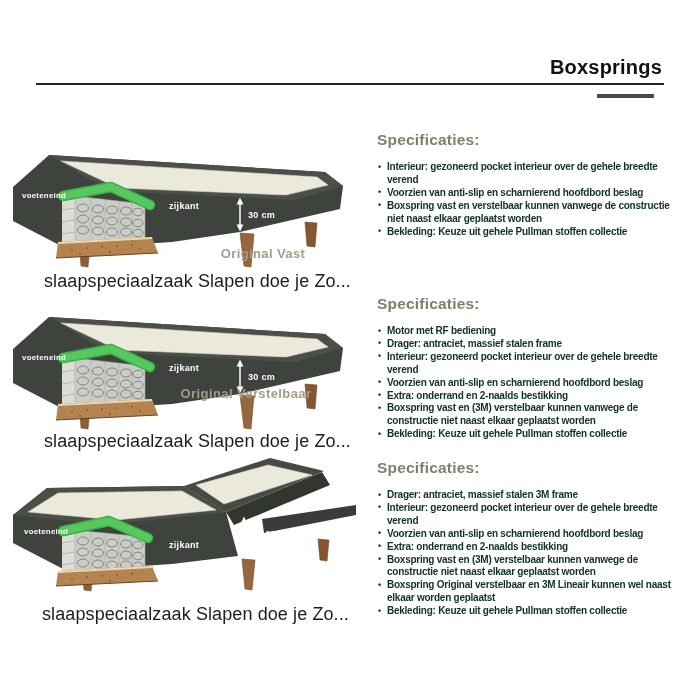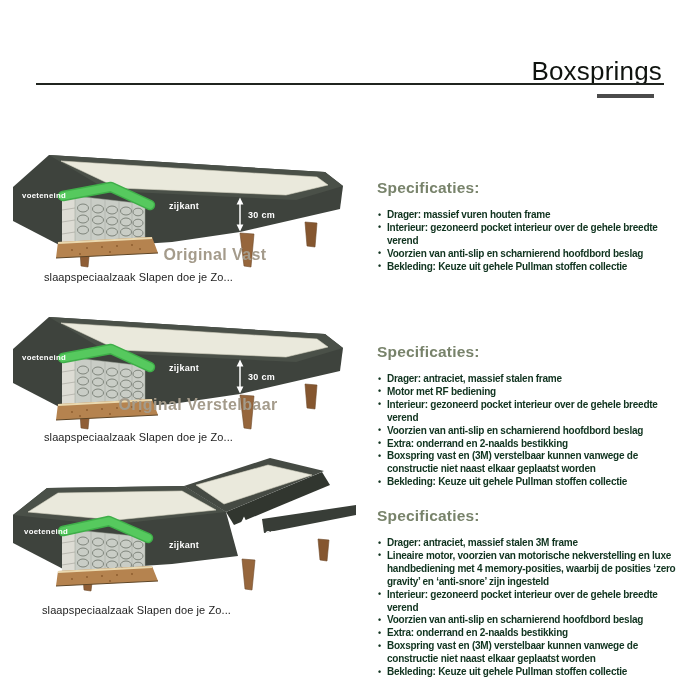--- a/index.html
+++ b/index.html
@@ -1,43 +1,43 @@
 <!DOCTYPE html>
 <html><head>
 <meta charset="utf-8">
 <style>
   html,body{margin:0;padding:0;background:#fff;}
   .page{position:relative;width:700px;height:700px;background:#ffffff;overflow:hidden;
         font-family:"Liberation Sans",sans-serif;}
 
   
   .page-title{position:absolute;top:56px;right:38px;margin:0;
-              font-size:26px;font-weight:normal;letter-spacing:.2px;color:#0f130f;}
+              font-size:20px;font-weight:bold;letter-spacing:.2px;color:#0f130f;}
   .header-rule{position:absolute;top:83px;left:36px;right:36px;height:2px;background:#20241f;}
   .title-accent{position:absolute;top:94px;right:46px;width:57px;height:4px;background:#4b4b4b;}
 
   
-  .specs{position:absolute;left:377px;width:302px;margin-top:48px;}
+  .specs{position:absolute;left:377px;width:302px;}
   .specs h2{margin:0 0 12px 0;font-size:15.5px;font-weight:bold;color:#78836b;letter-spacing:.2px;}
   .specs ul{list-style:none;margin:0;padding:0;font-size:10px;font-weight:bold;
             color:#10331f;line-height:12.9px;letter-spacing:-0.25px;}
   .specs li{position:relative;padding-left:10px;}
   .specs li::before{content:"\2022";position:absolute;left:1px;top:-0.5px;font-size:9px;}
 
   .specs-1{top:131px;} .specs-2{top:295px;} .specs-3{top:459px;}
 
   
   .bed-svg{position:absolute;}
   .bed-1{left:12px;top:148px;} .bed-2{left:12px;top:310px;} .bed-3{left:12px;top:455px;}
-  .caption{position:absolute;font-size:16px;font-weight:bold;color:#a49b8b;
-           letter-spacing:.4px;text-align:center;}
+  .caption{position:absolute;font-size:13px;font-weight:bold;color:#a49b8b;
+           letter-spacing:.4px;text-align:center;margin-left:48px;}
   .cap-1{left:130px;top:246px;width:170px;}
-  .cap-2{left:108px;top:396px;width:180px;}
+  .cap-2{left:108px;top:386px;width:180px;}
   .cap-3{left:108px;top:582px;width:184px;}
-  .slogan{position:absolute;font-size:11px;color:#1d1d1d;letter-spacing:.1px;}
+  .slogan{position:absolute;font-size:18px;color:#1d1d1d;letter-spacing:.1px;}
   .slg-1{left:44px;top:271px;} .slg-2{left:44px;top:431px;} .slg-3{left:42px;top:604px;}
 
   
   .lbl{font-size:9px;font-weight:bold;fill:#ffffff;letter-spacing:.3px;
        font-family:"Liberation Sans",sans-serif;}
   .lbl-foot{font-size:7.8px;}
   .arrow{stroke:#ffffff;stroke-width:1.5;}
 </style>
 </head>
 <body>
@@ -171,23 +171,23 @@
       <polygon points="224.6,76.5 231.4,76.5 228,83.5" fill="#ffffff"></polygon>
     </g>
     <text x="236" y="70" class="lbl">30 cm</text>
   </svg>
   <div class="caption cap-1">Original Vast</div>
   <div class="slogan slg-1">slaapspeciaalzaak Slapen doe je Zo...</div>
 
   <aside class="specs specs-1">
     <h2>Specificaties:</h2>
     <ul>
-      <li>Drager: massief vuren houten frame</li>
       <li>Interieur: gezoneerd pocket interieur over de gehele breedte verend</li>
       <li>Voorzien van anti-slip en scharnierend hoofdbord beslag</li>
+      <li>Boxspring vast en verstelbaar kunnen vanwege de constructie niet naast elkaar geplaatst worden</li>
       <li>Bekleding: Keuze uit gehele Pullman stoffen collectie</li>
     </ul>
   </aside>
 
   <svg class="bed-svg bed-2" width="348" height="147" viewBox="0 0 348 147">
     <use href="#flatbed-art"></use>
     <text x="10" y="50" class="lbl lbl-foot">voeteneind</text>
     <text x="157" y="61" class="lbl">zijkant</text>
     <g>
       <line class="arrow" x1="228" y1="54" x2="228" y2="79"></line>
@@ -195,22 +195,22 @@
       <polygon points="224.6,76.5 231.4,76.5 228,83.5" fill="#ffffff"></polygon>
     </g>
     <text x="236" y="70" class="lbl">30 cm</text>
   </svg>
   <div class="caption cap-2">Original Verstelbaar</div>
   <div class="slogan slg-2">slaapspeciaalzaak Slapen doe je Zo...</div>
 
   <aside class="specs specs-2">
     <h2>Specificaties:</h2>
     <ul>
+      <li>Motor met RF bediening</li>
       <li>Drager: antraciet, massief stalen frame</li>
-      <li>Motor met RF bediening</li>
       <li>Interieur: gezoneerd pocket interieur over de gehele breedte verend</li>
       <li>Voorzien van anti-slip en scharnierend hoofdbord beslag</li>
       <li>Extra: onderrand en 2-naalds bestikking</li>
       <li>Boxspring vast en (3M) verstelbaar kunnen vanwege de constructie niet naast elkaar geplaatst worden</li>
       <li>Bekleding: Keuze uit gehele Pullman stoffen collectie</li>
     </ul>
   </aside>
 
   <svg class="bed-svg bed-3" width="348" height="150" viewBox="0 0 348 150">
     <use href="#lineair-art"></use>
@@ -222,22 +222,22 @@
       <polygon points="228.6,87.5 235.4,87.5 232,94.5" fill="#ffffff"></polygon>
     </g>
     <text x="240" y="81" class="lbl">30 cm</text>
   </svg>
   <div class="slogan slg-3">slaapspeciaalzaak Slapen doe je Zo...</div>
 
   <aside class="specs specs-3">
     <h2>Specificaties:</h2>
     <ul>
       <li>Drager: antraciet, massief stalen 3M frame</li>
-      <li>Lineaire motor, voorzien van motorische nekverstelling en luxe handbediening met 4 memory-posities, waarbij de posities ‘zero gravity’ en ‘anti-snore’ zijn ingesteld</li>
       <li>Interieur: gezoneerd pocket interieur over de gehele breedte verend</li>
       <li>Voorzien van anti-slip en scharnierend hoofdbord beslag</li>
       <li>Extra: onderrand en 2-naalds bestikking</li>
       <li>Boxspring vast en (3M) verstelbaar kunnen vanwege de constructie niet naast elkaar geplaatst worden</li>
+      <li>Boxspring Original verstelbaar en 3M Lineair kunnen wel naast elkaar worden geplaatst</li>
       <li>Bekleding: Keuze uit gehele Pullman stoffen collectie</li>
     </ul>
   </aside>
 
 </div>
 
 </body></html>

